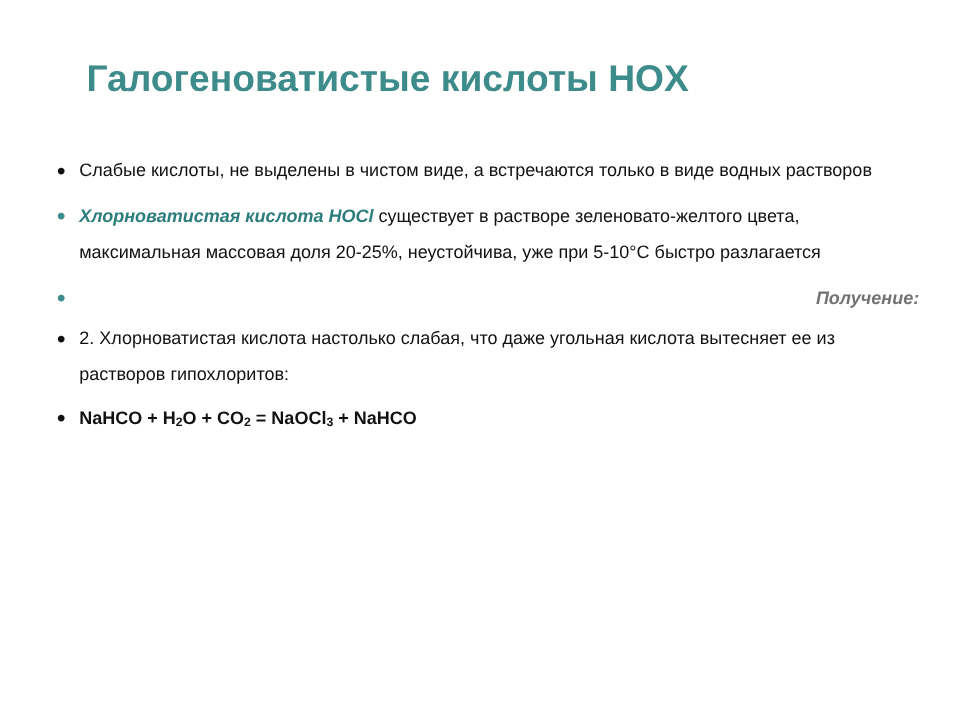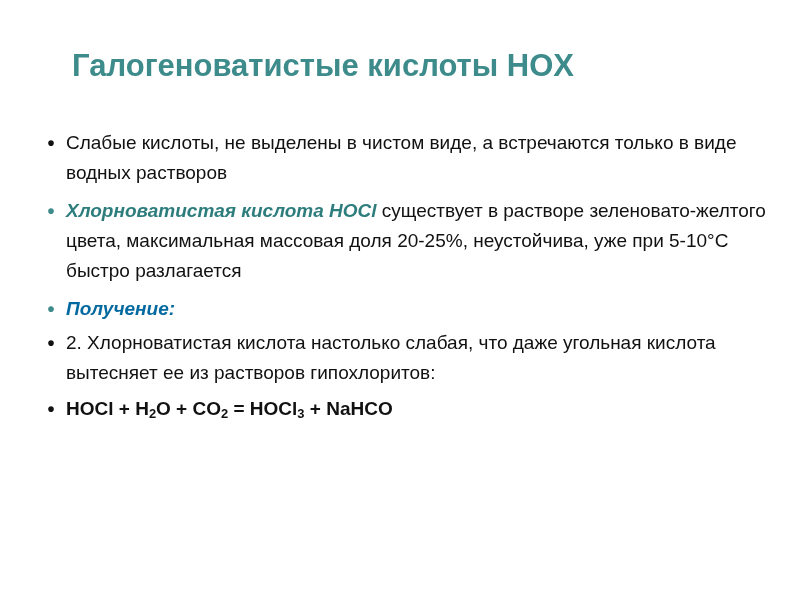--- a/index.html
+++ b/index.html
@@ -49,28 +49,29 @@
     font-size: 20px;
     line-height: 30px;
     color: #3d8b8b;
     font-weight: bold;
   }
   .bullet-mark.dark {
     color: #111111;
   }
   .bullet-text {
     flex: 1;
-    font-size: 19px;
+    font-size: 15px;
     line-height: 30px;
     color: #111111;
   }
   .bullet-text.teal-italic {
-    color: #0369a1;
+    color: #737373;
     font-style: italic;
     font-weight: bold;
+    text-align: right;
   }
   .bullet-text .teal-em {
     color: #2e7d7d;
     font-style: italic;
     font-weight: bold;
   }
   .bullet-text.bold {
     font-weight: bold;
   }
   .b1 { margin-bottom: 8px; }
@@ -107,17 +108,17 @@
       <div class="bullet-text teal-italic">Получение:</div>
     </div>
 
     <div class="bullet-row b4">
       <div class="bullet-mark dark">•</div>
       <div class="bullet-text">2. Хлорноватистая кислота настолько слабая, что даже угольная кислота вытесняет ее из растворов гипохлоритов:</div>
     </div>
 
     <div class="bullet-row b5">
       <div class="bullet-mark dark">•</div>
-      <div class="bullet-text bold"><span>HOCl + H</span><sub>2</sub><span>O + CO</span><sub>2</sub><span> = HOCl</span><sub>3</sub><span> + NaHCO</span></div>
+      <div class="bullet-text bold"><span>NaHCO + H</span><sub>2</sub><span>O + CO</span><sub>2</sub><span> = NaOCl</span><sub>3</sub><span> + NaHCO</span></div>
     </div>
 
   </div>
 </div>
 
 </body></html>

